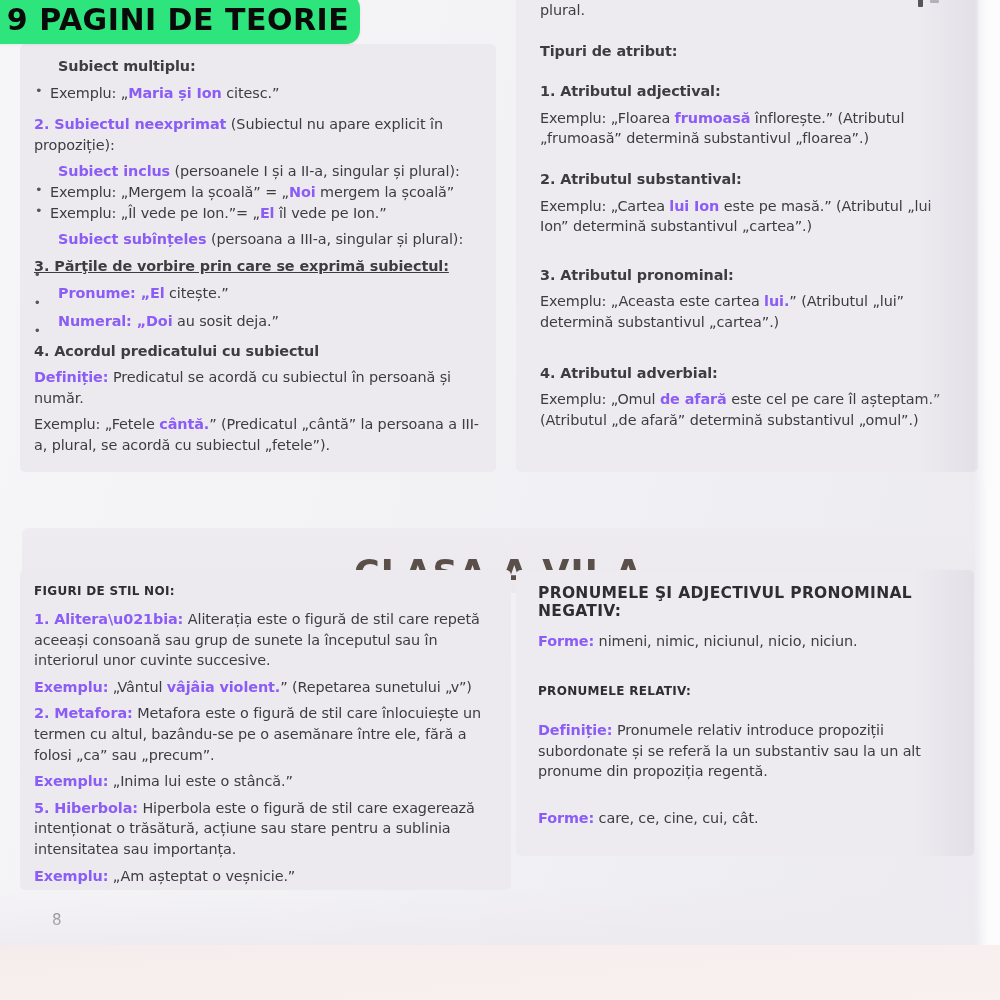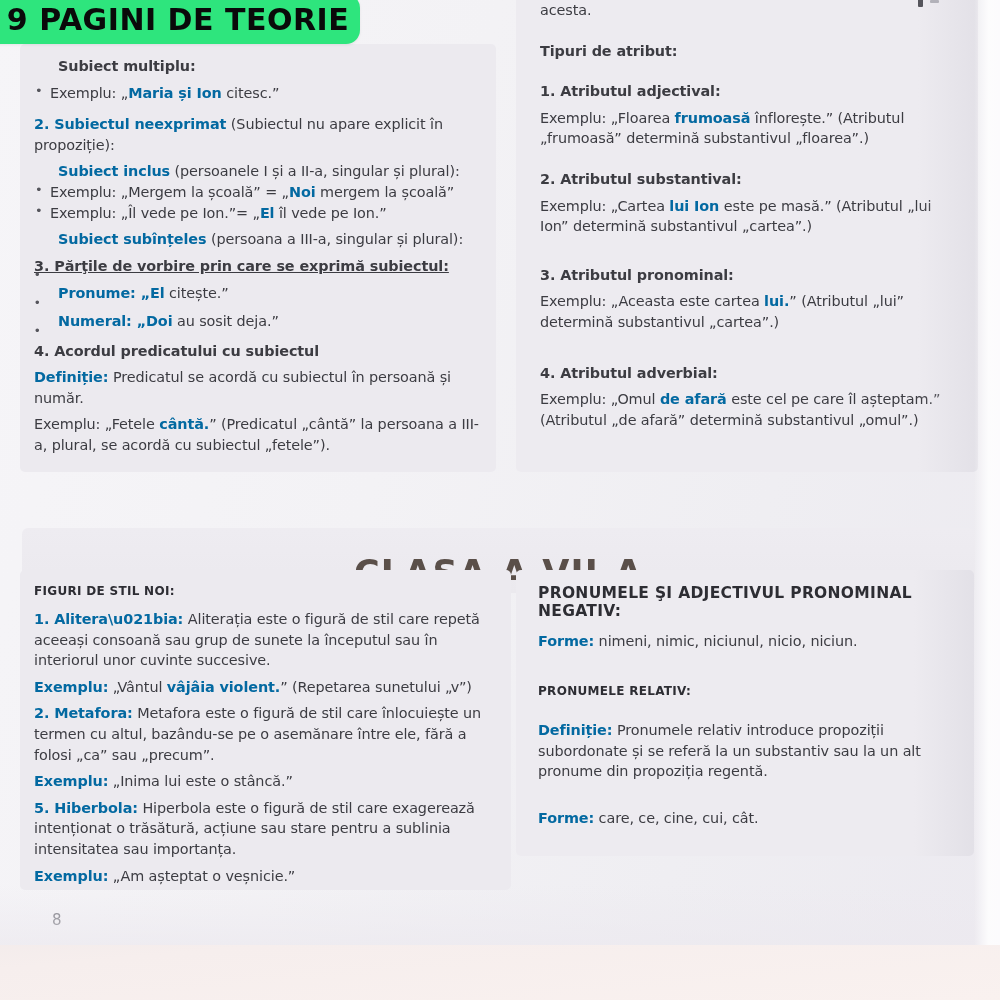--- a/index.html
+++ b/index.html
@@ -55,21 +55,21 @@
   .txtwrap{ padding:0; }
 
   
   .p{
     font-family:"DejaVu Sans", sans-serif;
     color:#3c3c42;
     font-size:14.4px;
     line-height:1.43;
     letter-spacing:-0.1px;
   }
-  .p b{ color:#0369a1; font-weight:700; }
+  .p b{ color:#8b5cf6; font-weight:700; }
   .sp{ margin-top:11px; }
   .sp-s{ margin-top:6px; }
   .sp-l{ margin-top:20px; }
   .indent{ padding-left:24px; }
   .bullet{ position:relative; padding-left:16px; }
   .bullet:before{
     content:"•"; position:absolute; left:1px; top:-1px;
     font-size:13px; color:#55555c;
   }
   .dotonly{ position:relative; height:7px; }
@@ -164,21 +164,21 @@
       <div class="p" style="font-weight:700; margin-top:2px;">4. Acordul predicatului cu subiectul</div>
 
       <div class="p sp-s"><b>Definiție:</b> Predicatul se acordă cu subiectul în persoană și număr.</div>
       <div class="p sp-s">Exemplu: „Fetele <b>cântă.</b>” (Predicatul „cântă” la persoana a III-a, plural, se acordă cu subiectul „fetele”).</div>
     </div>
   </div>
 
   <div class="card r" style="left:516px; top:-8px; width:462px; height:480px;">
     <div class="curve"></div>
     <div class="txtwrap" style="padding:8px 16px 10px 24px;">
-      <div class="p">acesta.</div>
+      <div class="p">plural.</div>
       <div class="p sp-l" style="font-weight:700;">Tipuri de atribut:</div>
 
       <div class="p sp-l" style="font-weight:700;">1. Atributul adjectival:</div>
       <div class="p sp-s">Exemplu: „Floarea <b>frumoasă</b> înflorește.” (Atributul „frumoasă” determină substantivul „floarea”.)</div>
 
       <div class="p sp-l" style="font-weight:700;">2. Atributul substantival:</div>
       <div class="p sp-s">Exemplu: „Cartea <b>lui Ion</b> este pe masă.” (Atributul „lui Ion” determină substantivul „cartea”.)</div>
 
       <div class="p sp-l" style="font-weight:700;margin-top:28px;">3. Atributul pronominal:</div>
       <div class="p sp-s">Exemplu: „Aceasta este cartea <b>lui.</b>” (Atributul „lui” determină substantivul „cartea”.)</div>

